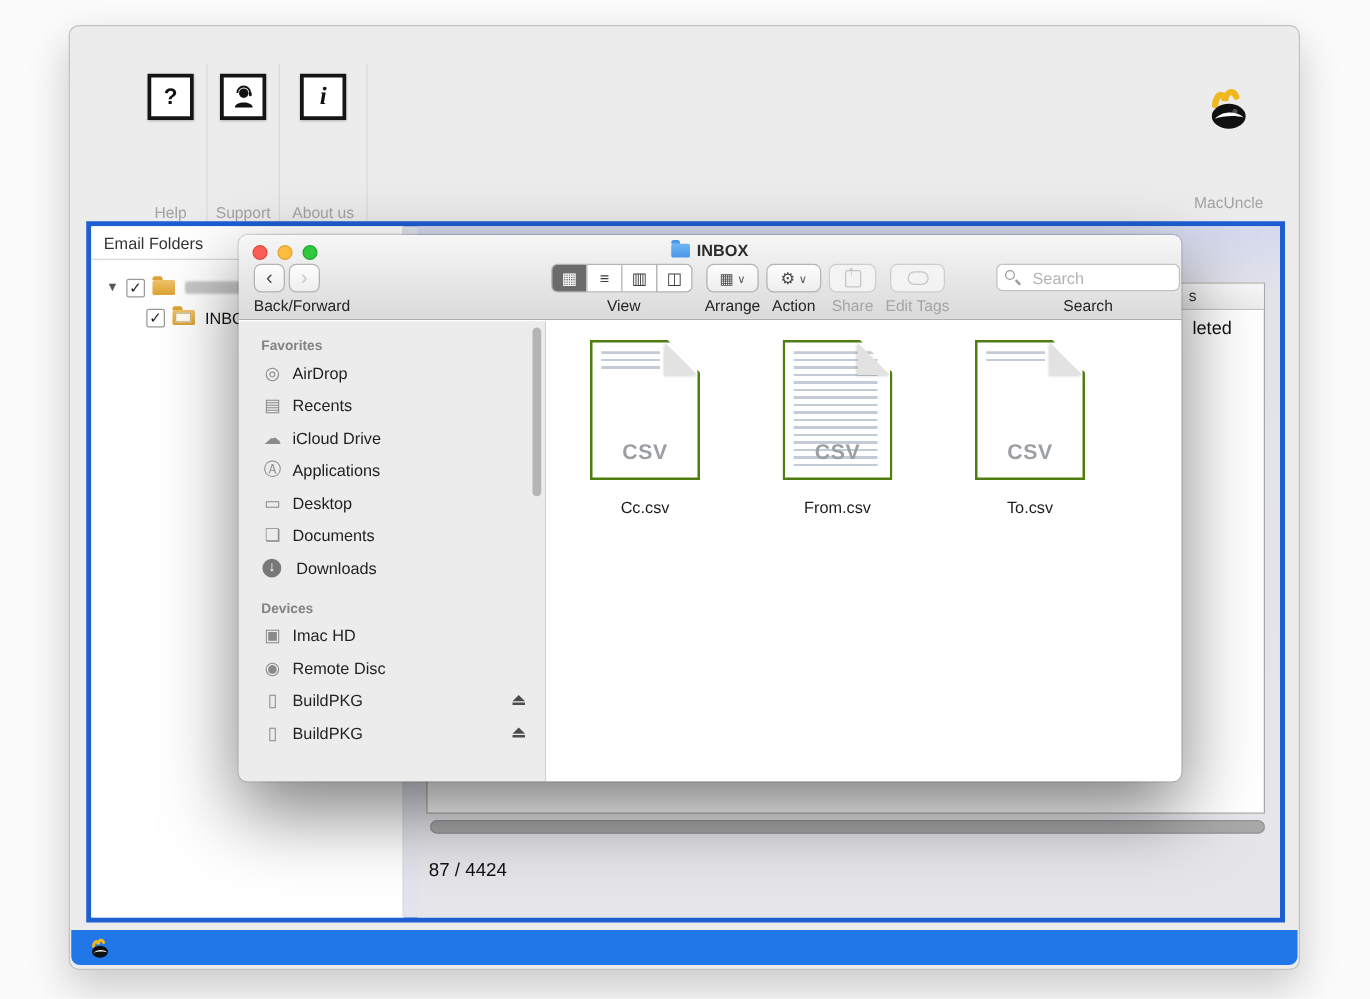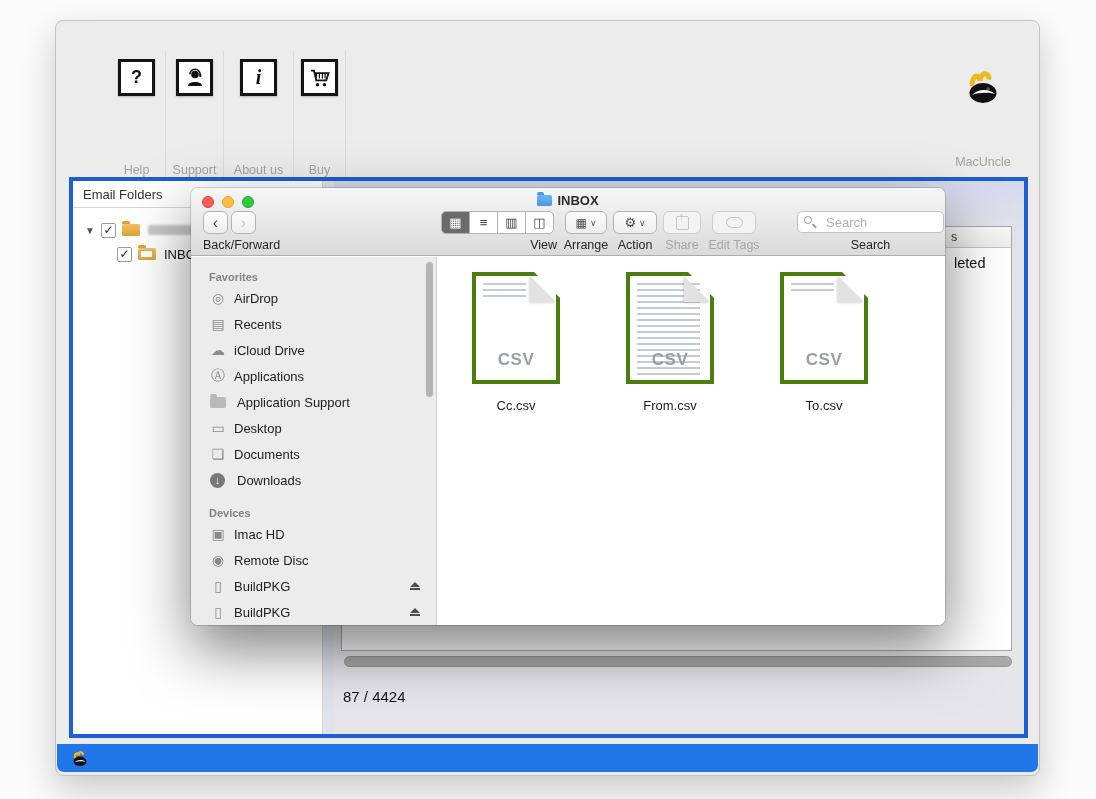--- a/index.html
+++ b/index.html
@@ -105,21 +105,21 @@
   .tag-g { display:inline-block; width:17px; height:11px; border:1.5px solid #c4c4c4; border-radius:6px; }
   .search-field { position:absolute; left:606px; top:23px; width:147px; height:22px; background:#fff;
                   border:1px solid #c2c2c2; border-radius:5px; display:flex; align-items:center;
                   padding-left:28px; font-size:13px; color:#b3b3b3; cursor:text; }
   .mag { position:absolute; left:613px; top:28px; width:8px; height:8px; border:1.5px solid #9b9b9b;
          border-radius:50%; }
   .mag::after { content:""; position:absolute; left:7px; top:8px; width:5px; height:1.5px;
                 background:#9b9b9b; transform:rotate(45deg); }
   .fw-label { position:absolute; top:50px; font-size:12.5px; color:#262626; text-align:center; }
   .lb-back { left:12px; width:100px; text-align:left; }
-  .lb-view { left:250px; width:116px;text-align:right; }
+  .lb-view { left:250px; width:116px; }
   .lb-arrange { left:361px; width:68px; }
   .lb-action { left:413px; width:62px; }
   .lb-share { left:457px; width:68px; color:#a5a5a5; }
   .lb-tags { left:504px; width:78px; color:#a5a5a5; }
   .lb-search { left:606px; width:147px; }
 
   .fw-body { position:absolute; left:0; top:69px; right:0; bottom:0; display:flex; }
   .fw-side { width:246px; background:#ececec; border-right:1px solid #d0d0d0;
              border-radius:0 0 0 7px; position:relative; font-size:13px; color:#222; }
   .side-thumb { position:absolute; right:3px; top:5px; width:7px; height:135px; background:#b4b4b4;
@@ -135,21 +135,21 @@
   .gray-folder::before { content:""; position:absolute; top:-3px; left:0; width:7px; height:3px;
                          background:#b9b9b9; border-radius:2px 2px 0 0; }
   .eject { margin-left:auto; margin-right:16px; display:flex; flex-direction:column; align-items:center; }
   .eject .t { width:0; height:0; border-left:5px solid transparent; border-right:5px solid transparent;
               border-bottom:5px solid #4c4c4c; }
   .eject .b { width:10px; height:2px; background:#4c4c4c; margin-top:1.5px; }
 
   .fw-main { flex:1; background:#fff; border-radius:0 0 7px 0; position:relative; }
   .file { position:absolute; top:15px; width:140px; display:flex; flex-direction:column; align-items:center; }
   .f-cc { left:9px; } .f-from { left:163px; } .f-to { left:317px; }
-  .page { position:relative; width:88px; height:112px; background:#fff; border:4px solid #4d7c0f;
+  .page { position:relative; width:88px; height:112px; background:#fff; border:2px solid #4d7c0f;
           box-shadow:0 2px 6px rgba(0,0,0,.14);
           clip-path:polygon(0 0, calc(100% - 26px) 0, 100% 26px, 100% 100%, 0 100%); }
   .fold { position:absolute; top:0; right:0; width:0; height:0;
           border-left:26px solid #e2e2e2; border-top:26px solid transparent;
           filter:drop-shadow(-1px 1px 1px rgba(0,0,0,.15)); }
   .preview { position:absolute; left:7px; top:7px; right:30px;
              background:repeating-linear-gradient(#c3ccd6 0 2px, transparent 2px 6px); }
   .pv-small { height:17px; } .pv-big { height:92px; right:10px; } .pv-tiny { height:11px; }
   .csvlabel { position:absolute; bottom:10px; left:0; width:100%; text-align:center;
               font-size:17px; font-weight:600; letter-spacing:.5px; color:#9b9fa4; }
@@ -184,31 +184,20 @@
               <rect x="12.4" y="5.6" width="1.8" height="2.6" rx="0.8" fill="#111"></rect>
             </svg>
             </span>
           <span class="tool-label">Support</span>
         </div>
         <div class="tool-item ti-about">
           <span class="icon-box">
             <span class="glyph it">i</span>
             </span>
           <span class="tool-label">About us</span>
-        </div>
-        <div class="tool-item ti-buy">
-          <span class="icon-box">
-            <svg width="22" height="22" viewBox="0 0 18 18">
-              <path d="M1.5 3 h2.6 l1.8 8 h8.2 l1.9 -6 H4.7" fill="none" stroke="#111" stroke-width="1.5"></path>
-              <path d="M6 5.5 v4 M8.5 5.5 v4 M11 5.5 v4 M13.2 5.5 v4" stroke="#111" stroke-width="1"></path>
-              <circle cx="7" cy="14.5" r="1.4" fill="#111"></circle>
-              <circle cx="12.6" cy="14.5" r="1.4" fill="#111"></circle>
-            </svg>
-            </span>
-          <span class="tool-label">Buy</span>
         </div>
       </div>
       <div class="brand">
         <svg width="42" height="40" viewBox="0 0 40 40">
           <path d="M9 17 C10.5 7, 15.5 7, 17 13.5 C18.5 5, 24 5, 26 10.5" stroke="#f0b81e" stroke-width="5" fill="none" stroke-linecap="round"></path>
           <ellipse cx="20" cy="26" rx="13.5" ry="10" fill="#101010"></ellipse>
           <path d="M9 28 C15 21.5, 26 21.5, 32 27 C26 25, 15 25.5, 9 28 Z" fill="#fff"></path>
           <circle cx="25" cy="22" r="2" fill="#fff" opacity="0.25"></circle>
         </svg>
         <span class="tool-label">MacUncle</span>
@@ -334,24 +323,20 @@
             </li>
           <li class="side-item">
             <span class="si-ic">☁</span>
             <span>iCloud Drive</span>
             </li>
           <li class="side-item">
             <span class="si-ic">Ⓐ</span>
             <span>Applications</span>
             </li>
           <li class="side-item">
-            <span class="gray-folder"></span>
-            <span>Application Support</span>
-            </li>
-          <li class="side-item">
             <span class="si-ic">▭</span>
             <span>Desktop</span>
             </li>
           <li class="side-item">
             <span class="si-ic">❏</span>
             <span>Documents</span>
             </li>
           <li class="side-item">
             <span class="si-ic dl">↓</span>
             <span>Downloads</span>

